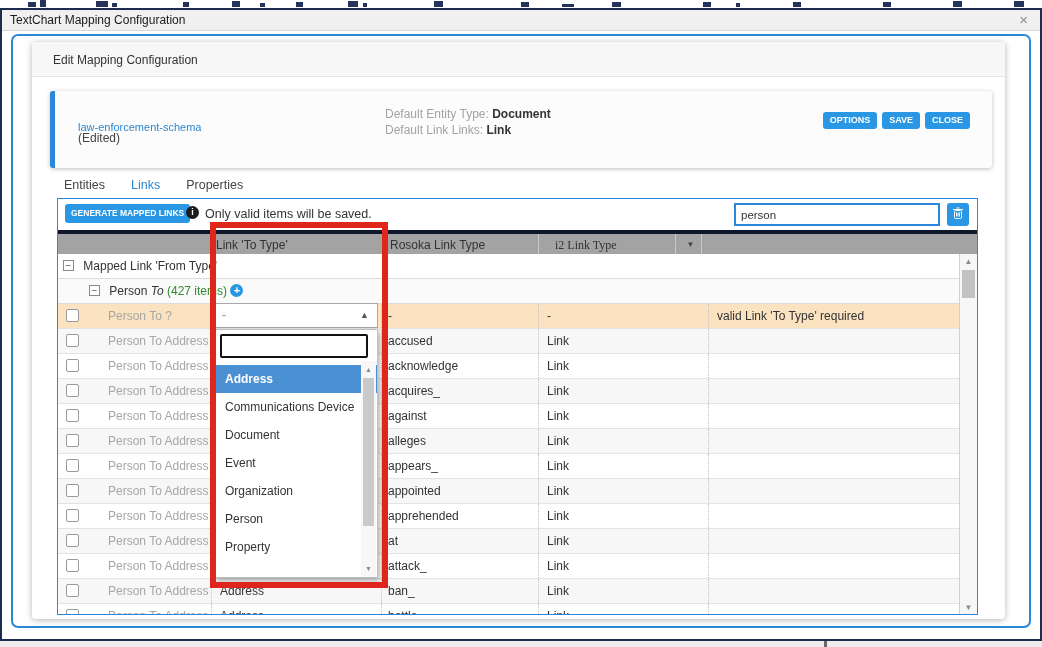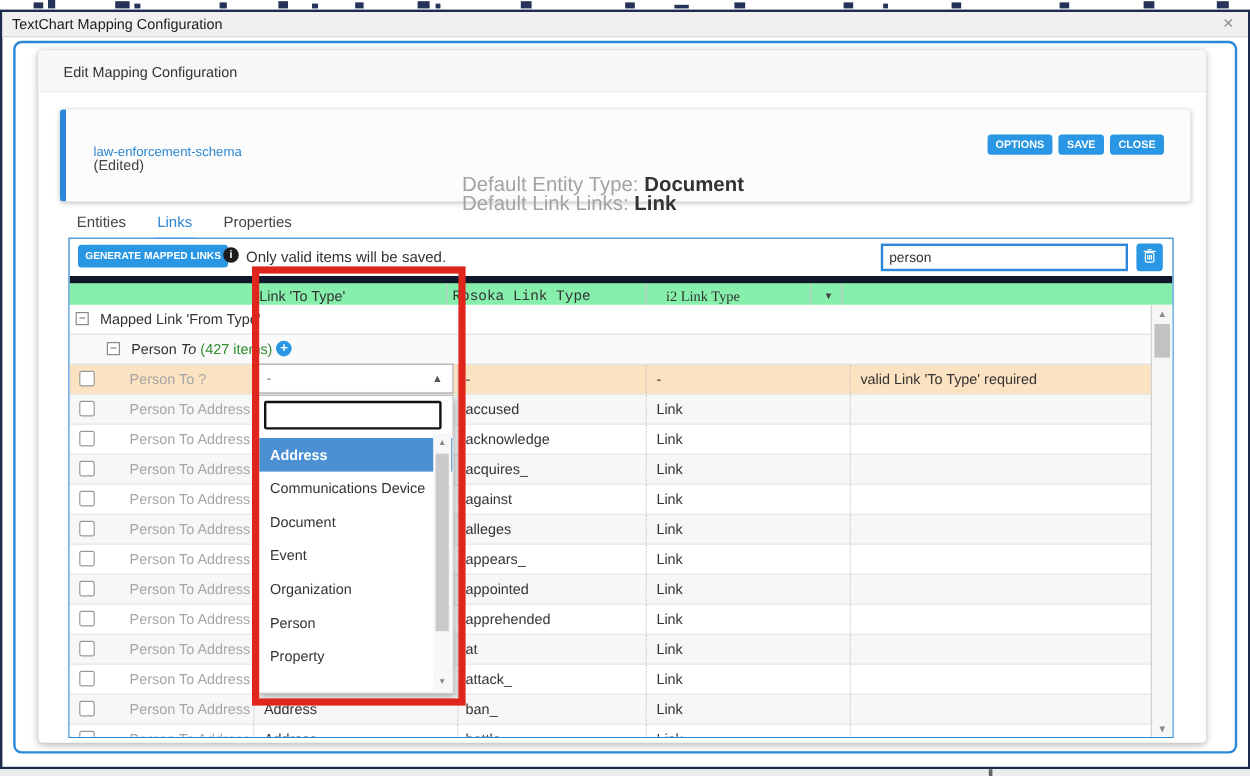--- a/index.html
+++ b/index.html
@@ -39,21 +39,21 @@
     border-radius:4px 4px 0 0; font-size:12px; color:#333; padding:11px 0 0 21px;
   }
   
   .schema-card {
     position:absolute; left:18px; top:49px; width:942px; height:77px;
     background:#fcfcfc; border-radius:3px; box-shadow:0 1px 4px rgba(0,0,0,.25);
     border-left:5px solid #2b87d8;
   }
   .schema-name { position:absolute; left:23px; top:30px; font-size:11px; color:#2e86d1; }
   .schema-status { position:absolute; left:23px; top:40px; font-size:12px; color:#444; }
-  .defaults { position:absolute; left:330px; top:15px; font-size:17px; line-height:16px;margin-top:40px; }
+  .defaults { position:absolute; left:330px; top:15px; font-size:12px; line-height:16px; }
   .defaults .lbl { color:#a3a3a3; }
   .defaults .val { color:#333; font-weight:bold; }
   .schema-buttons { position:absolute; right:22px; top:21px; display:flex; gap:5px; }
   .blue-btn {
     background:#2a97e4; color:#fff; border:none; border-radius:3px;
     font-family:"Liberation Sans",sans-serif; font-size:9px; font-weight:bold;
     padding:4px 7px; line-height:9px; cursor:pointer;
   }
   
   .tabs { position:absolute; left:30px; top:133px; display:flex; font-size:12.5px; }
@@ -76,26 +76,26 @@
     border:2px solid #2b87d8; font-family:"Liberation Sans",sans-serif;
     font-size:11.5px; color:#333; padding-left:5px; outline:none;
   }
   .trash-btn {
     position:absolute; left:889px; top:4px; width:22px; height:23px;
     background:#2a97e4; border:none; border-radius:3px; cursor:pointer;
     display:flex; align-items:center; justify-content:center;
   }
   .thead {
     position:absolute; left:0; top:31px; width:919px; height:32px;
-    background:#86efac; border-top:6px solid #0f172a; border-bottom:1px solid #c9c9c9;
+    background:#a3a3a3; border-top:4px solid #0f172a; border-bottom:1px solid #c9c9c9;
     font-size:12px; color:#333;
   }
   .hcell { position:absolute; top:0; height:22px; line-height:22px; padding-left:4px; }
   .h1 { left:153px; width:170px; border-left:1px solid #c9c9c9; }
-  .h2 { left:314px; width:157px; border-left:1px solid #c9c9c9;font-family:Liberation Mono, monospace; }
+  .h2 { left:327px; width:157px; border-left:1px solid #c9c9c9; }
   .h3 { left:480px; width:137px; border-left:1px solid #c9c9c9; padding-left:16px;font-family:Liberation Serif, serif; }
   .h3a { left:617px; width:27px; border-left:1px solid #c9c9c9; border-right:1px solid #c9c9c9;
          text-align:center; color:#444; font-size:8px; cursor:pointer; }
   .tbody { position:absolute; left:0; top:55px; width:919px; height:362px; overflow:hidden; background:#fff; }
   .trow, .group-row, .invalid-row { position:relative; height:25px; border-bottom:1px solid #e3e3e3; font-size:12px; }
   .trow { background:#fff; }
   .trow.alt { background:#f7f7f7; }
   .group-row { background:#fff; border-bottom:1px solid #dcdcdc; line-height:24px; color:#333; }
   .group-row.g2 { background:#fafafa; }
   .invalid-row { background:#fbe3c1; }

